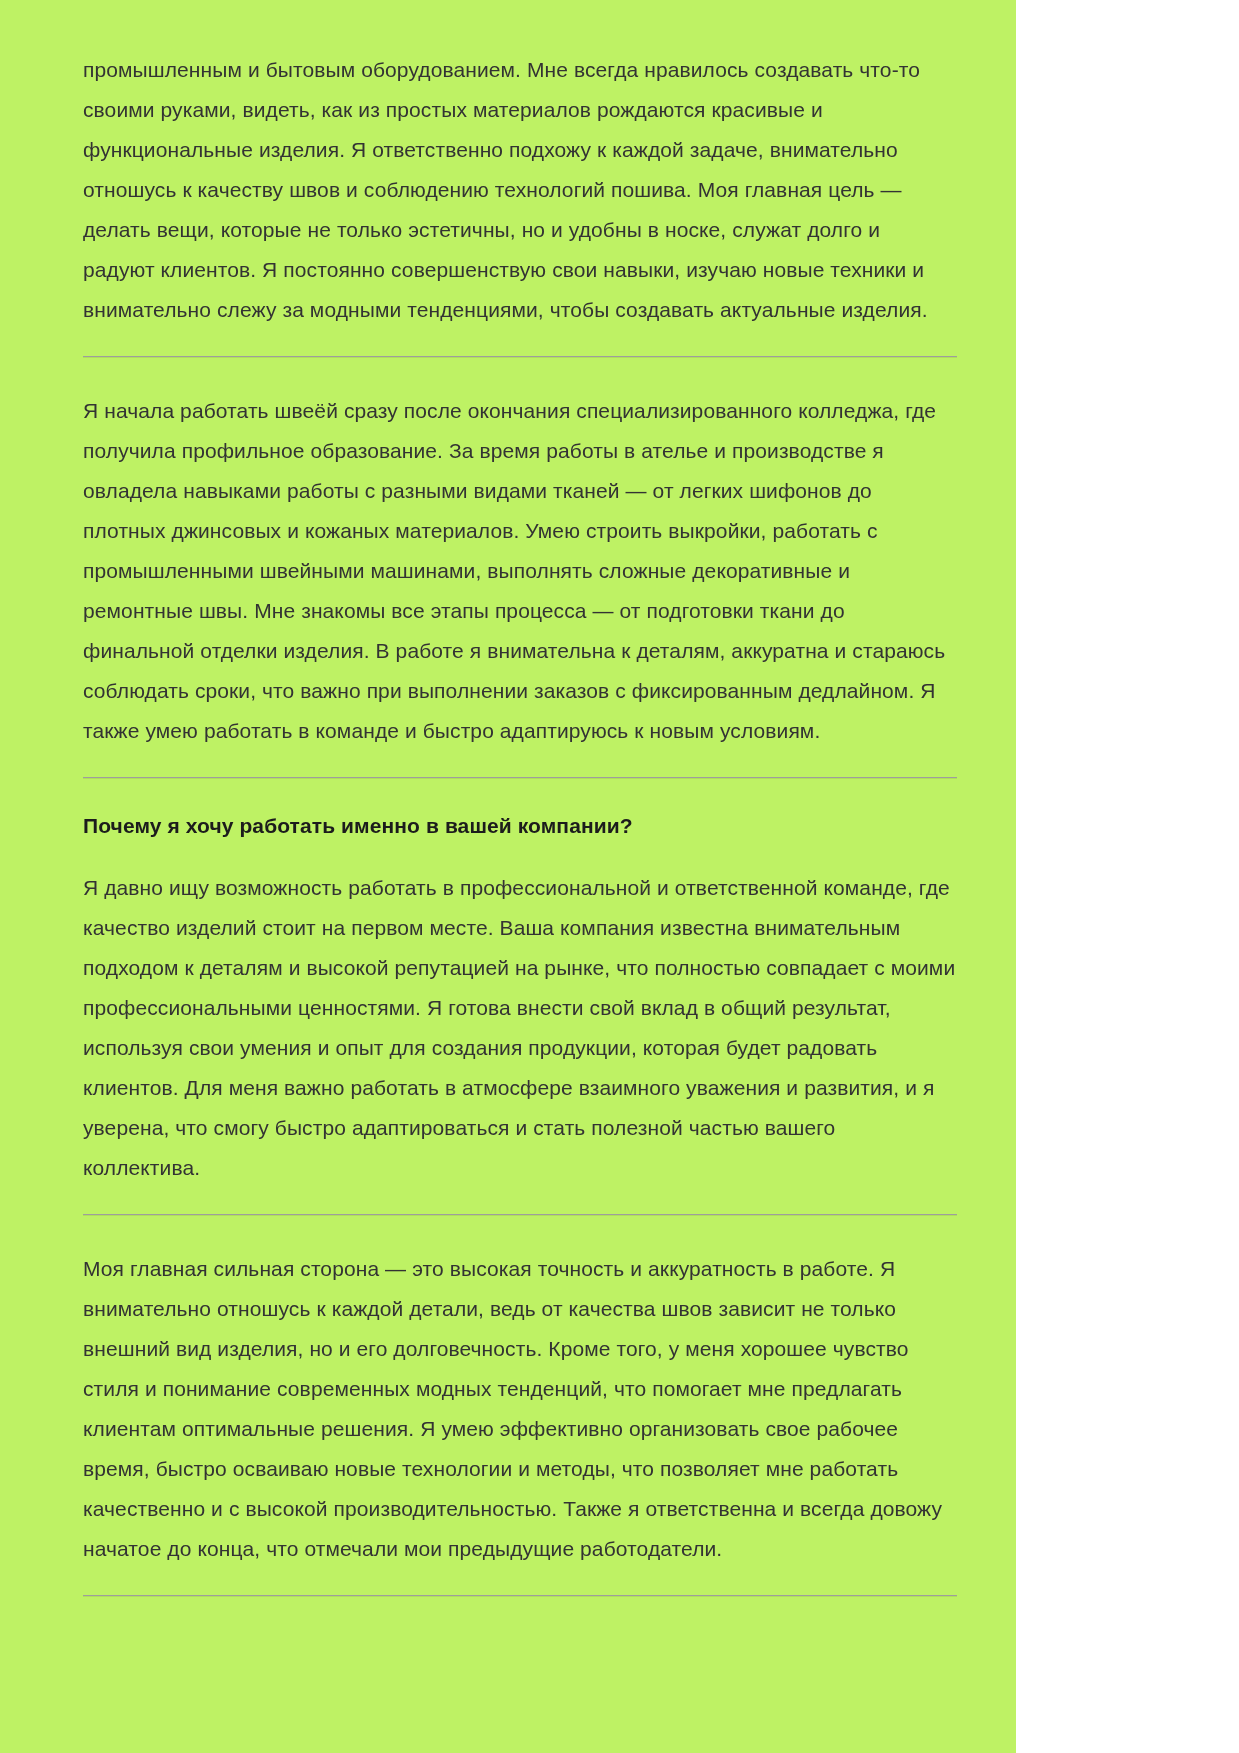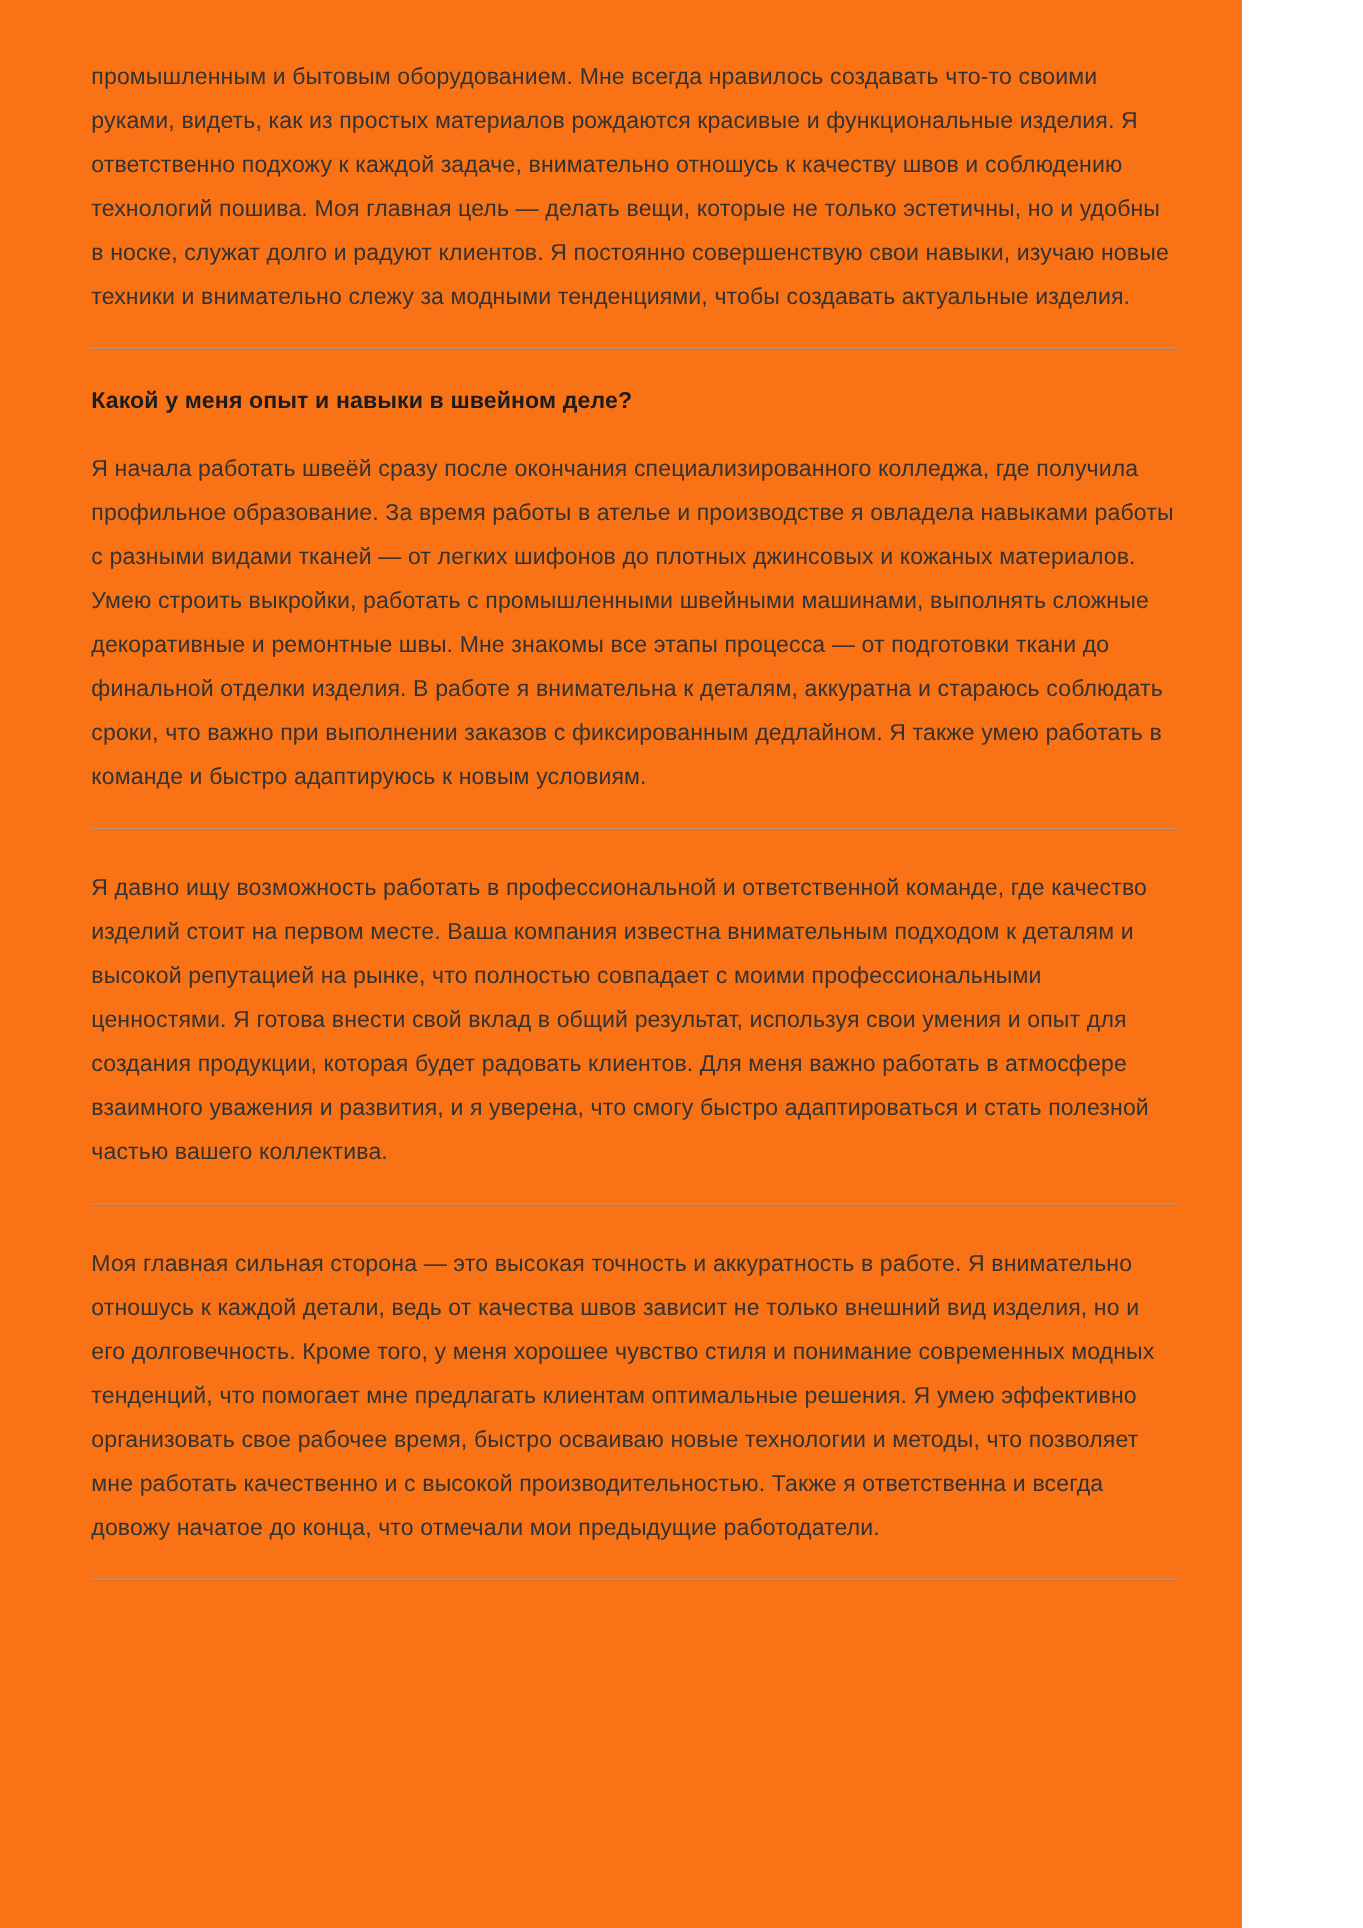--- a/index.html
+++ b/index.html
@@ -8,24 +8,24 @@
     background: #ffffff;
   }
   body {
     width: 1239px;
     height: 1753px;
     overflow: hidden;
     font-family: "Liberation Sans", "DejaVu Sans", sans-serif;
   }
   .page {
     box-sizing: border-box;
-    width: 1129px;
+    width: 1016px;
     height: 1753px;
     padding: 50px 59px 0 83px;
-    background: #f97316;
+    background: #bef264;
   }
   .body-text {
     margin: 0;
     font-size: 21px;
     line-height: 40px;
     letter-spacing: 0.1px;
     color: #333333;
     text-align: left;
   }
   .section-divider {
@@ -47,27 +47,27 @@
 </head>
 <body>
 
 <div class="page">
 
   <p class="body-text">промышленным и бытовым оборудованием. Мне всегда нравилось создавать что-то своими руками, видеть, как из простых материалов рождаются красивые и функциональные изделия. Я ответственно подхожу к каждой задаче, внимательно отношусь к качеству швов и соблюдению технологий пошива. Моя главная цель — делать вещи, которые не только эстетичны, но и удобны в носке, служат долго и радуют клиентов. Я постоянно совершенствую свои навыки, изучаю новые техники и внимательно слежу за модными тенденциями, чтобы создавать актуальные изделия.</p>
 
   <hr class="section-divider">
 
   <section>
-    <h2 class="section-heading">Какой у меня опыт и навыки в швейном деле?</h2>
     <p class="body-text">Я начала работать швеёй сразу после окончания специализированного колледжа, где получила профильное образование. За время работы в ателье и производстве я овладела навыками работы с разными видами тканей — от легких шифонов до плотных джинсовых и кожаных материалов. Умею строить выкройки, работать с промышленными швейными машинами, выполнять сложные декоративные и ремонтные швы. Мне знакомы все этапы процесса — от подготовки ткани до финальной отделки изделия. В работе я внимательна к деталям, аккуратна и стараюсь соблюдать сроки, что важно при выполнении заказов с фиксированным дедлайном. Я также умею работать в команде и быстро адаптируюсь к новым условиям.</p>
   </section>
 
   <hr class="section-divider">
 
   <section>
+    <h2 class="section-heading">Почему я хочу работать именно в вашей компании?</h2>
     <p class="body-text">Я давно ищу возможность работать в профессиональной и ответственной команде, где качество изделий стоит на первом месте. Ваша компания известна внимательным подходом к деталям и высокой репутацией на рынке, что полностью совпадает с моими профессиональными ценностями. Я готова внести свой вклад в общий результат, используя свои умения и опыт для создания продукции, которая будет радовать клиентов. Для меня важно работать в атмосфере взаимного уважения и развития, и я уверена, что смогу быстро адаптироваться и стать полезной частью вашего коллектива.</p>
   </section>
 
   <hr class="section-divider">
 
   <section>
     <p class="body-text">Моя главная сильная сторона — это высокая точность и аккуратность в работе. Я внимательно отношусь к каждой детали, ведь от качества швов зависит не только внешний вид изделия, но и его долговечность. Кроме того, у меня хорошее чувство стиля и понимание современных модных тенденций, что помогает мне предлагать клиентам оптимальные решения. Я умею эффективно организовать свое рабочее время, быстро осваиваю новые технологии и методы, что позволяет мне работать качественно и с высокой производительностью. Также я ответственна и всегда довожу начатое до конца, что отмечали мои предыдущие работодатели.</p>
   </section>
 
   <hr class="section-divider">

